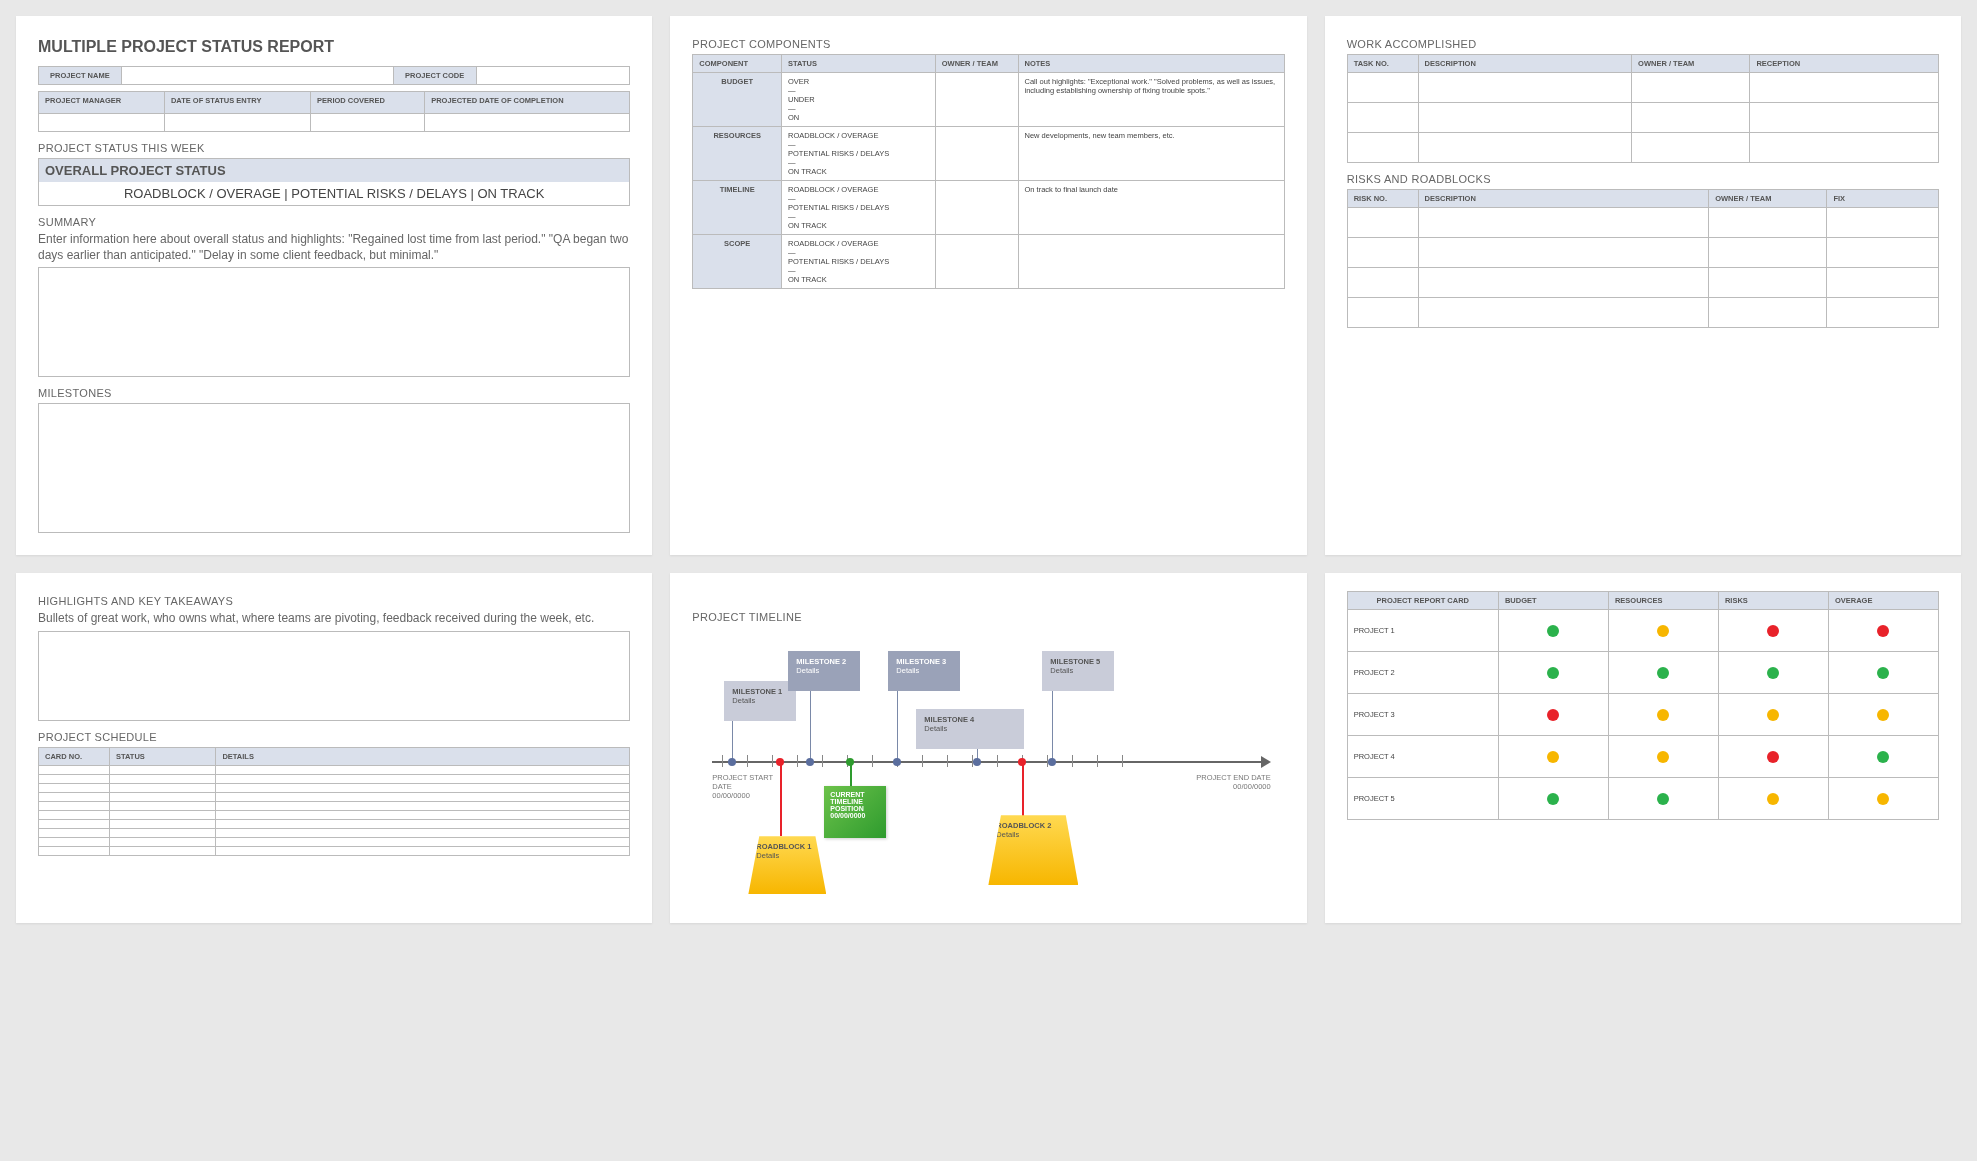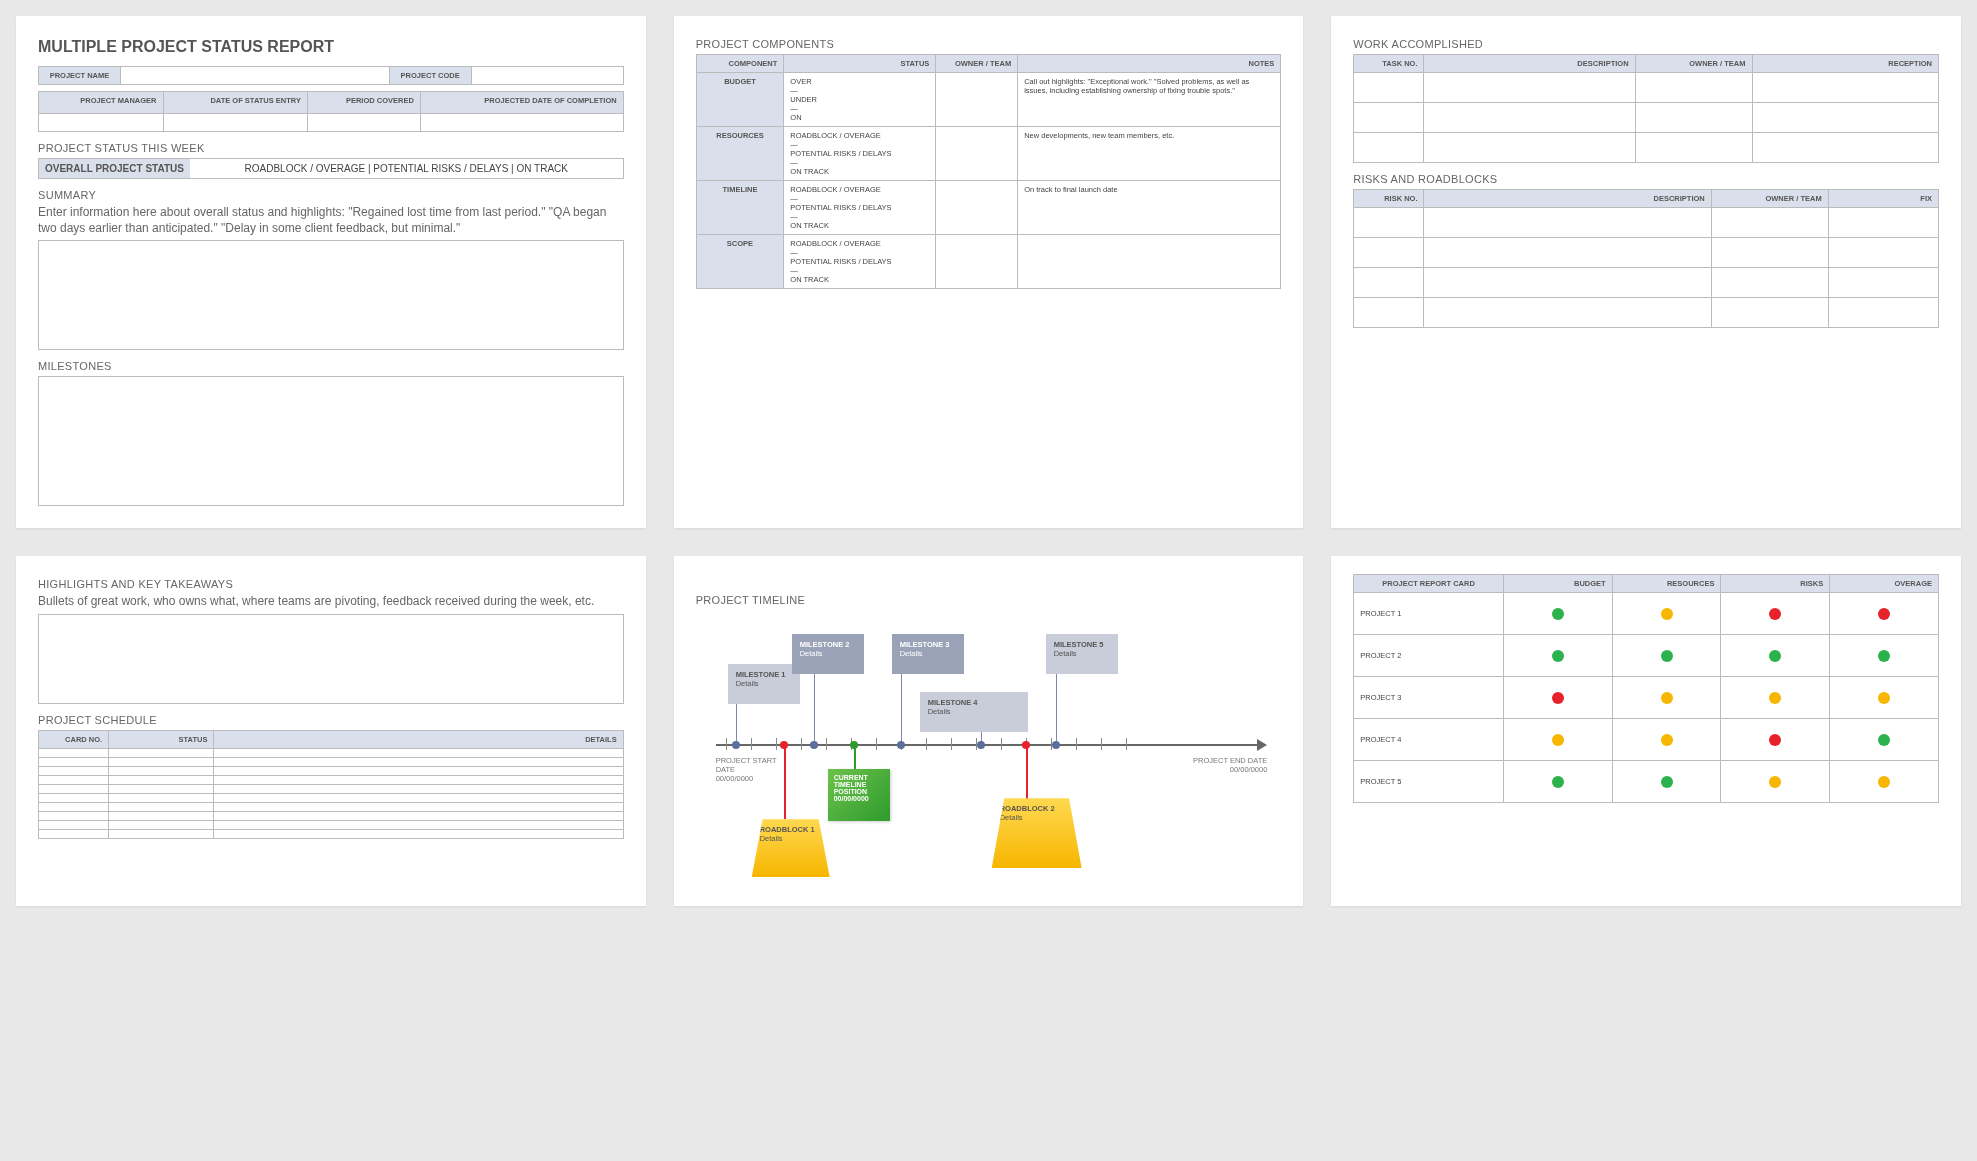--- a/index.html
+++ b/index.html
@@ -7,21 +7,21 @@
     margin: 0;
     background: #e8e8e8;
     font-family: Arial, Helvetica, sans-serif;
     font-size: 9px;
     color: #444;
     padding: 16px;
   }
   .grid {
     display: grid;
     grid-template-columns: repeat(3, 1fr);
-    gap: 28px;
+    gap: 18px;
   }
   .card {
     background: #fff;
     padding: 18px 22px 22px 22px;
     box-shadow: 0 1px 2px rgba(0,0,0,.08);
   }
   h1.title {
     margin: 4px 0 10px 0;
     font-size: 16px;
     font-weight: bold;
@@ -30,29 +30,29 @@
   h2.section {
     margin: 10px 0 4px 0;
     font-size: 11px;
     font-weight: 400;
     color: #666;
     letter-spacing: .3px;
   }
   .small { font-size: 12px; color: #666; line-height: 1.3; }
   table { border-collapse: collapse; width: 100%; }
   th, td { border: 1px solid #bbb; padding: 4px 6px; font-size: 7.5px; text-align: left; vertical-align: top; }
-  th { background: #dae0eb; font-weight: bold; color: #555; text-align:right; }
+  th { background: #dae0eb; font-weight: bold; color: #555; text-align:left; }
   td.hdr { background: #dae0eb; font-weight: bold; color:#555; text-align:center; width:15%; }
   .box {
     border: 1px solid #bbb;
     min-height: 110px;
     margin-top: 4px;
   }
   
-  .statusbar { display:flex; border:1px solid #bbb; font-size:10px; }
+  .statusbar { display:flex; border:1px solid #bbb; font-size:13px;flex-direction:column; }
   .statusbar > div { padding:4px 6px; }
   .statusbar .lbl { background:#dae0eb; font-weight:bold; color:#555; }
   
   .tl-wrap { position:relative; height:270px; margin-top:8px;}
   .tl-axis { position:absolute; left:20px; right:20px; top:130px; height:2px; background:#666;}
   .tl-tick { position:absolute; top:124px; width:1px; height:12px; background:#888;}
   .tl-arrow { position:absolute; top:125px; right:14px; width:0;height:0;border-top:6px solid transparent;border-bottom:6px solid transparent;border-left:10px solid #666;}
   .ms-box { position:absolute; background:#9aa2b8; color:#fff; font-size:7.5px; padding:6px 8px; width:72px; min-height:40px;}
   .ms-line { position:absolute; width:1px; background:#7a89a8; }
   .ms-dot { position:absolute; width:8px;height:8px;border-radius:50%; background:#5b6e9e; transform:translate(-4px,-4px); }

